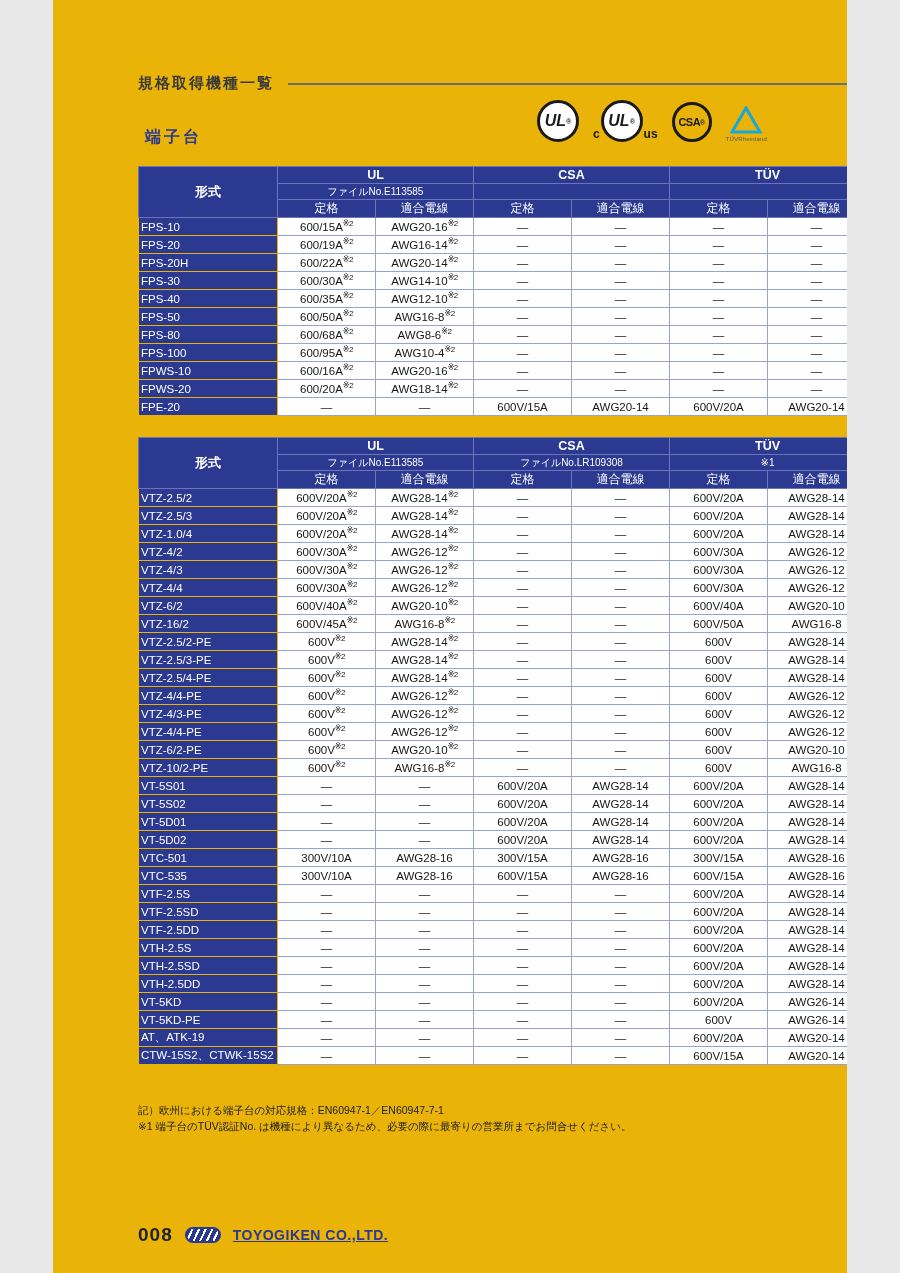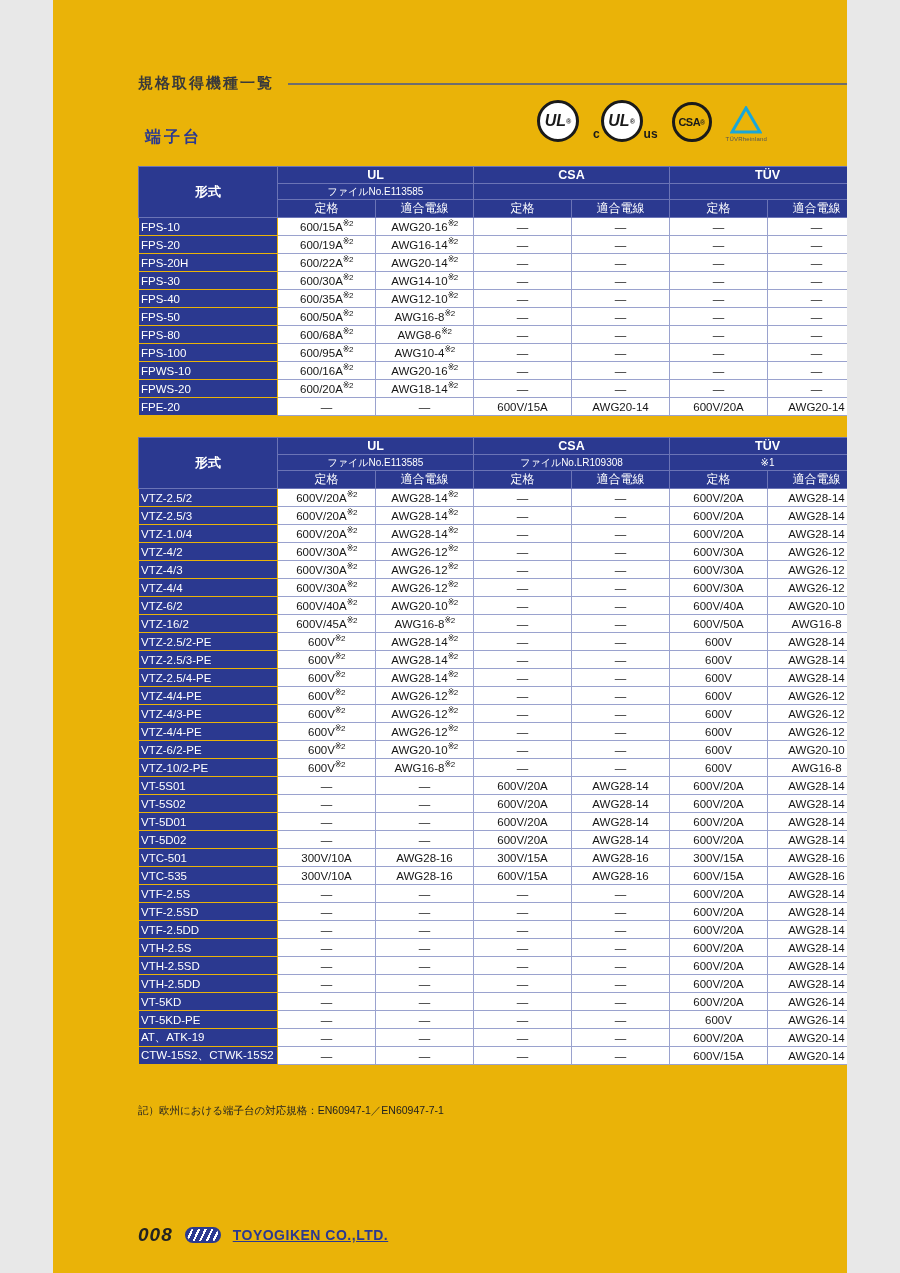--- a/index.html
+++ b/index.html
@@ -39,21 +39,21 @@
   table.spec tbody td { height:18px; font-size:11.5px; }
   td.model-cell { background:#2b3990; color:#fff; text-align:left; padding-left:7px; border:1px solid #eab308; }
   td.data-cell { background:#fff; color:#161616; text-align:center; border:1px solid #9aa2ce; }
   table.spec sup { font-size:8px; vertical-align:top; position:relative; top:-2px; letter-spacing:-0.5px; }
 
   
   .notes { position:absolute; left:85px; top:1078px; font-size:10.5px; color:#222; line-height:1.55;margin-top:24px; }
 
   
   .footer { position:absolute; left:85px; top:1224px; display:flex; align-items:center; gap:12px; }
-  .page-number { font-size:19px; font-weight:bold; color:#222; letter-spacing:1px;font-style:italic; }
+  .page-number { font-size:19px; font-weight:bold; color:#222; letter-spacing:1px; }
   .toyogiken-logo { width:36px; height:16px; border-radius:8px; background:repeating-linear-gradient(115deg,#2b3990 0 4px,#fff 4px 6px); border:2px solid #2b3990; }
   .company-name { font-size:14px; font-weight:bold; color:#2b3990; letter-spacing:0.5px;text-decoration:underline; }
 </style>
 </head>
 <body>
 
 <div class="page">
 
   <div class="section-header">
     <span class="section-title">規格取得機種一覧</span>
@@ -543,20 +543,21 @@
             <td class="data-cell">—</td>
             <td class="data-cell">600V/15A</td>
             <td class="data-cell">AWG20-14</td>
           </tr>
         </tbody>
       </table>
   </div>
 
   <div class="notes">
     <div>記）欧州における端子台の対応規格：EN60947-1／EN60947-7-1</div>
+    <div>※1 端子台のTÜV認証No. は機種により異なるため、必要の際に最寄りの営業所までお問合せください。</div>
   </div>
 
   <div class="footer">
     <span class="page-number">008</span>
     <span class="toyogiken-logo"></span>
     <span class="company-name">TOYOGIKEN CO.,LTD.</span>
   </div>
 
 </div>
 

